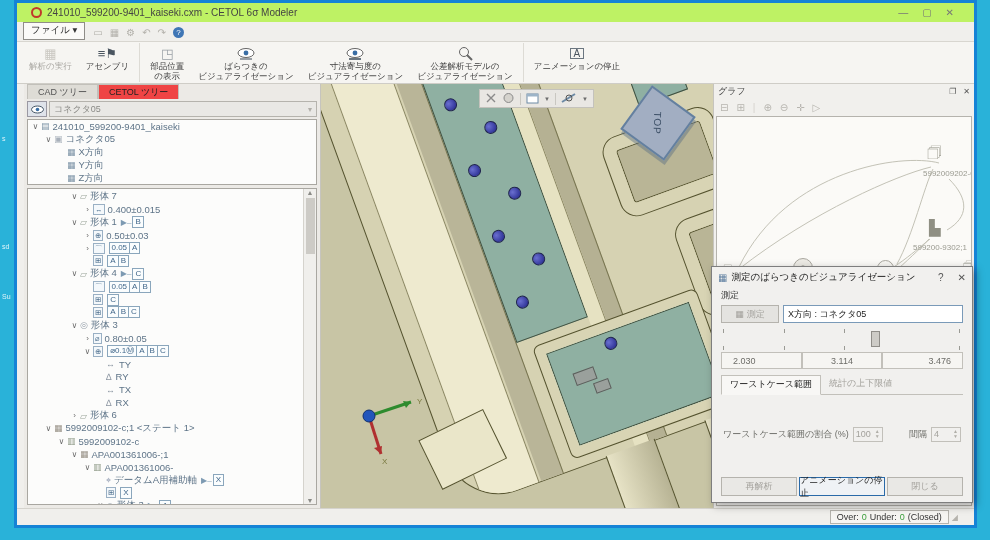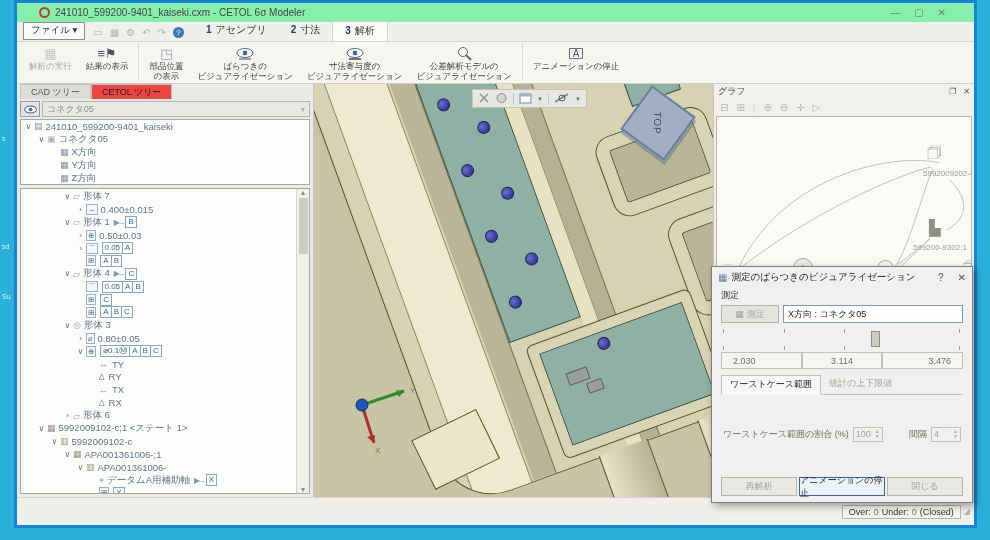--- a/index.html
+++ b/index.html
@@ -6,21 +6,21 @@
   html,body { width: 990px; height: 540px; overflow: hidden; }
   body { font-family: "Liberation Sans", "DejaVu Sans", sans-serif; background: #29b2d9; position: relative; }
 
   .desk-label { position: absolute; color: rgba(255,255,255,.85); font-size: 7px; left: 2px; }
 
   
   .window { position: absolute; left: 14px; top: 0; width: 963px; height: 528px;
             border: 3px solid #1583d6; background: #f0efec; display: flex; flex-direction: column; }
 
   
-  .titlebar { height: 19px; display: flex; align-items: center; padding: 0 20px; background: #86efac; flex: 0 0 auto; }
+  .titlebar { height: 19px; display: flex; align-items: center; padding: 0 12px; background: #bef264; flex: 0 0 auto; }
   .app-logo { width: 11px; height: 11px; border-radius: 50%; border: 2.5px solid #c0392b; margin: 0 5px 0 2px; }
   .title-text { font-size: 10px; color: #444; }
   .win-btns { margin-left: auto; display: flex; gap: 14px; padding-right: 8px; color: #777; font-size: 10px; }
   .win-btns span { cursor: default; }
 
   
   .menubar { height: 19px; display: flex; align-items: flex-end; padding: 0 4px; background: #f0efec; flex: 0 0 auto; }
   .file-btn { border: 1px solid #8f8d88; background: #fbfaf8; font-size: 9.5px; color: #333;
               padding: 1px 7px 2px; margin: 0 6px 1px 2px; }
   .qicons { display: flex; gap: 7px; align-items: center; margin: 0 10px 3px 2px; color: #b3b1ab; font-size: 10px; }
@@ -37,21 +37,21 @@
   .rgroup { display: flex; align-items: stretch; border-right: 1px solid #dddbd5; padding: 0 3px; }
   .rbtn { display: flex; flex-direction: column; align-items: center; justify-content: flex-start;
           padding: 2px 7px 0; font-size: 8.5px; color: #3c3c3c; line-height: 9.5px; text-align: center; }
   .rbtn .ric { height: 17px; display: flex; align-items: center; }
   .ric-box { font-size: 13px; color: #9aa0a6; }
   .ric-dark { font-size: 13px; color: #4a5560; }
   .rbtn.disabled { color: #a9a7a2; } .rbtn.disabled .ric-box { color: #c9c7c1; }
   .eye-svg { display: block; }
 
   
-  .main { flex: 1 1 auto; display: flex; min-height: 0; }
+  .main { flex: 1 1 auto; display: flex; min-height: 0; padding-left: 7px; }
 
   
   .left-panel { width: 297px; flex: 0 0 auto; background: #eceae6; border-right: 1px solid #c6c4be;
                 display: flex; flex-direction: column; padding: 0 3px 3px; }
   .ptabs { display: flex; height: 15px; flex: 0 0 auto; }
   .ptab { font-size: 9px; color: #555; padding: 1px 10px; background: #dedcd6; border: 1px solid #c2c0ba; border-bottom: none; }
   .ptab.active { background: #ef4444; color: #222; }
   .filter-row { display: flex; height: 16px; margin-top: 2px; gap: 2px; flex: 0 0 auto; }
   .eye-btn { width: 20px; border: 1px solid #9a98a2; background: #dfe3ea; display: flex; align-items: center; justify-content: center; }
   .filter-box { flex: 1; border: 1px solid #b5b3ad; background: #e9e8e5; color: #8a8a86; font-size: 9px;
@@ -157,22 +157,22 @@
   .dtab-content { flex: 1; display: flex; align-items: center; font-size: 9px; color: #6d6d68; gap: 4px; padding: 0 2px; }
   .spin { width: 30px; height: 15px; border: 1px solid #c2c0ba; background: #f1f0ee; color: #a3a19c; font-size: 9px;
           display: inline-flex; align-items: center; padding: 0 2px; }
   .spin .spa { margin-left: auto; font-size: 5px; color: #b0aea8; line-height: 5px; }
   .dbuttons { display: flex; justify-content: space-between; padding: 4px 0 6px; flex: 0 0 auto; }
   .dbtn { width: 76px; height: 19px; border: 1px solid #b5b3ad; background: #e9e8e5; font-size: 9px; color: #a3a19c;
           display: flex; align-items: center; justify-content: center; }
   .dbtn.primary { width: 86px; border: 1px solid #2a6aa8; color: #222; background: #eff2f5; }
 
   
-  .statusbar { height: 28px; background: #f0efec; border-top: 1px solid #d5d3cd; display: flex; align-items: center;
-               justify-content: flex-end; padding-right: 4px; flex: 0 0 auto; }
+  .statusbar { height: 17px; background: #f0efec; border-top: 1px solid #d5d3cd; display: flex; align-items: center;
+               justify-content: flex-end; padding-right: 16px; flex: 0 0 auto; }
   .status-box { border: 1px solid #b5b3ad; background: #f6f5f2; font-size: 9px; color: #333; padding: 1px 6px; display: flex; gap: 3px; }
   .status-box .green { color: #3c9e3c; }
   .grip { color: #b5b3ad; font-size: 8px; margin-left: 3px; }
 </style>
 </head>
 <body>
 
 <span class="desk-label" style="top:135px">s</span>
 <span class="desk-label" style="top:243px">sd</span>
 <span class="desk-label" style="top:293px">Su</span>
@@ -192,41 +192,36 @@
   <div class="menubar">
     <span class="file-btn"><span>ファイル</span> ▾</span>
     <span class="qicons">
       <span>▭</span>
       <span>▦</span>
       <span>⚙</span>
       <span>↶</span>
       <span>↷</span>
       <span class="qicon-help">?</span>
     </span>
-    <span class="rtabs">
-      <span class="rtab"><b>1</b><span>アセンブリ</span></span>
-      <span class="rtab"><b>2</b><span>寸法</span></span>
-      <span class="rtab active"><b>3</b><span>解析</span></span>
-    </span>
   </div>
 
   <div class="ribbon">
     <div class="rgroup">
       <div class="rbtn disabled">
         <span class="ric">
             <span class="ric-box">▦</span>
           </span>
         <span>解析の実行</span>
           <span></span>
       </div>
       <div class="rbtn">
         <span class="ric">
             <span class="ric-dark">≡⚑</span>
           </span>
-        <span>結果の表示</span>
+        <span>アセンブリ</span>
           <span></span>
       </div>
     </div>
     <div class="rgroup">
       <div class="rbtn">
         <span class="ric">
             <span class="ric-box">◳</span>
           </span>
         <span>部品位置</span>
           <span>の表示</span>

